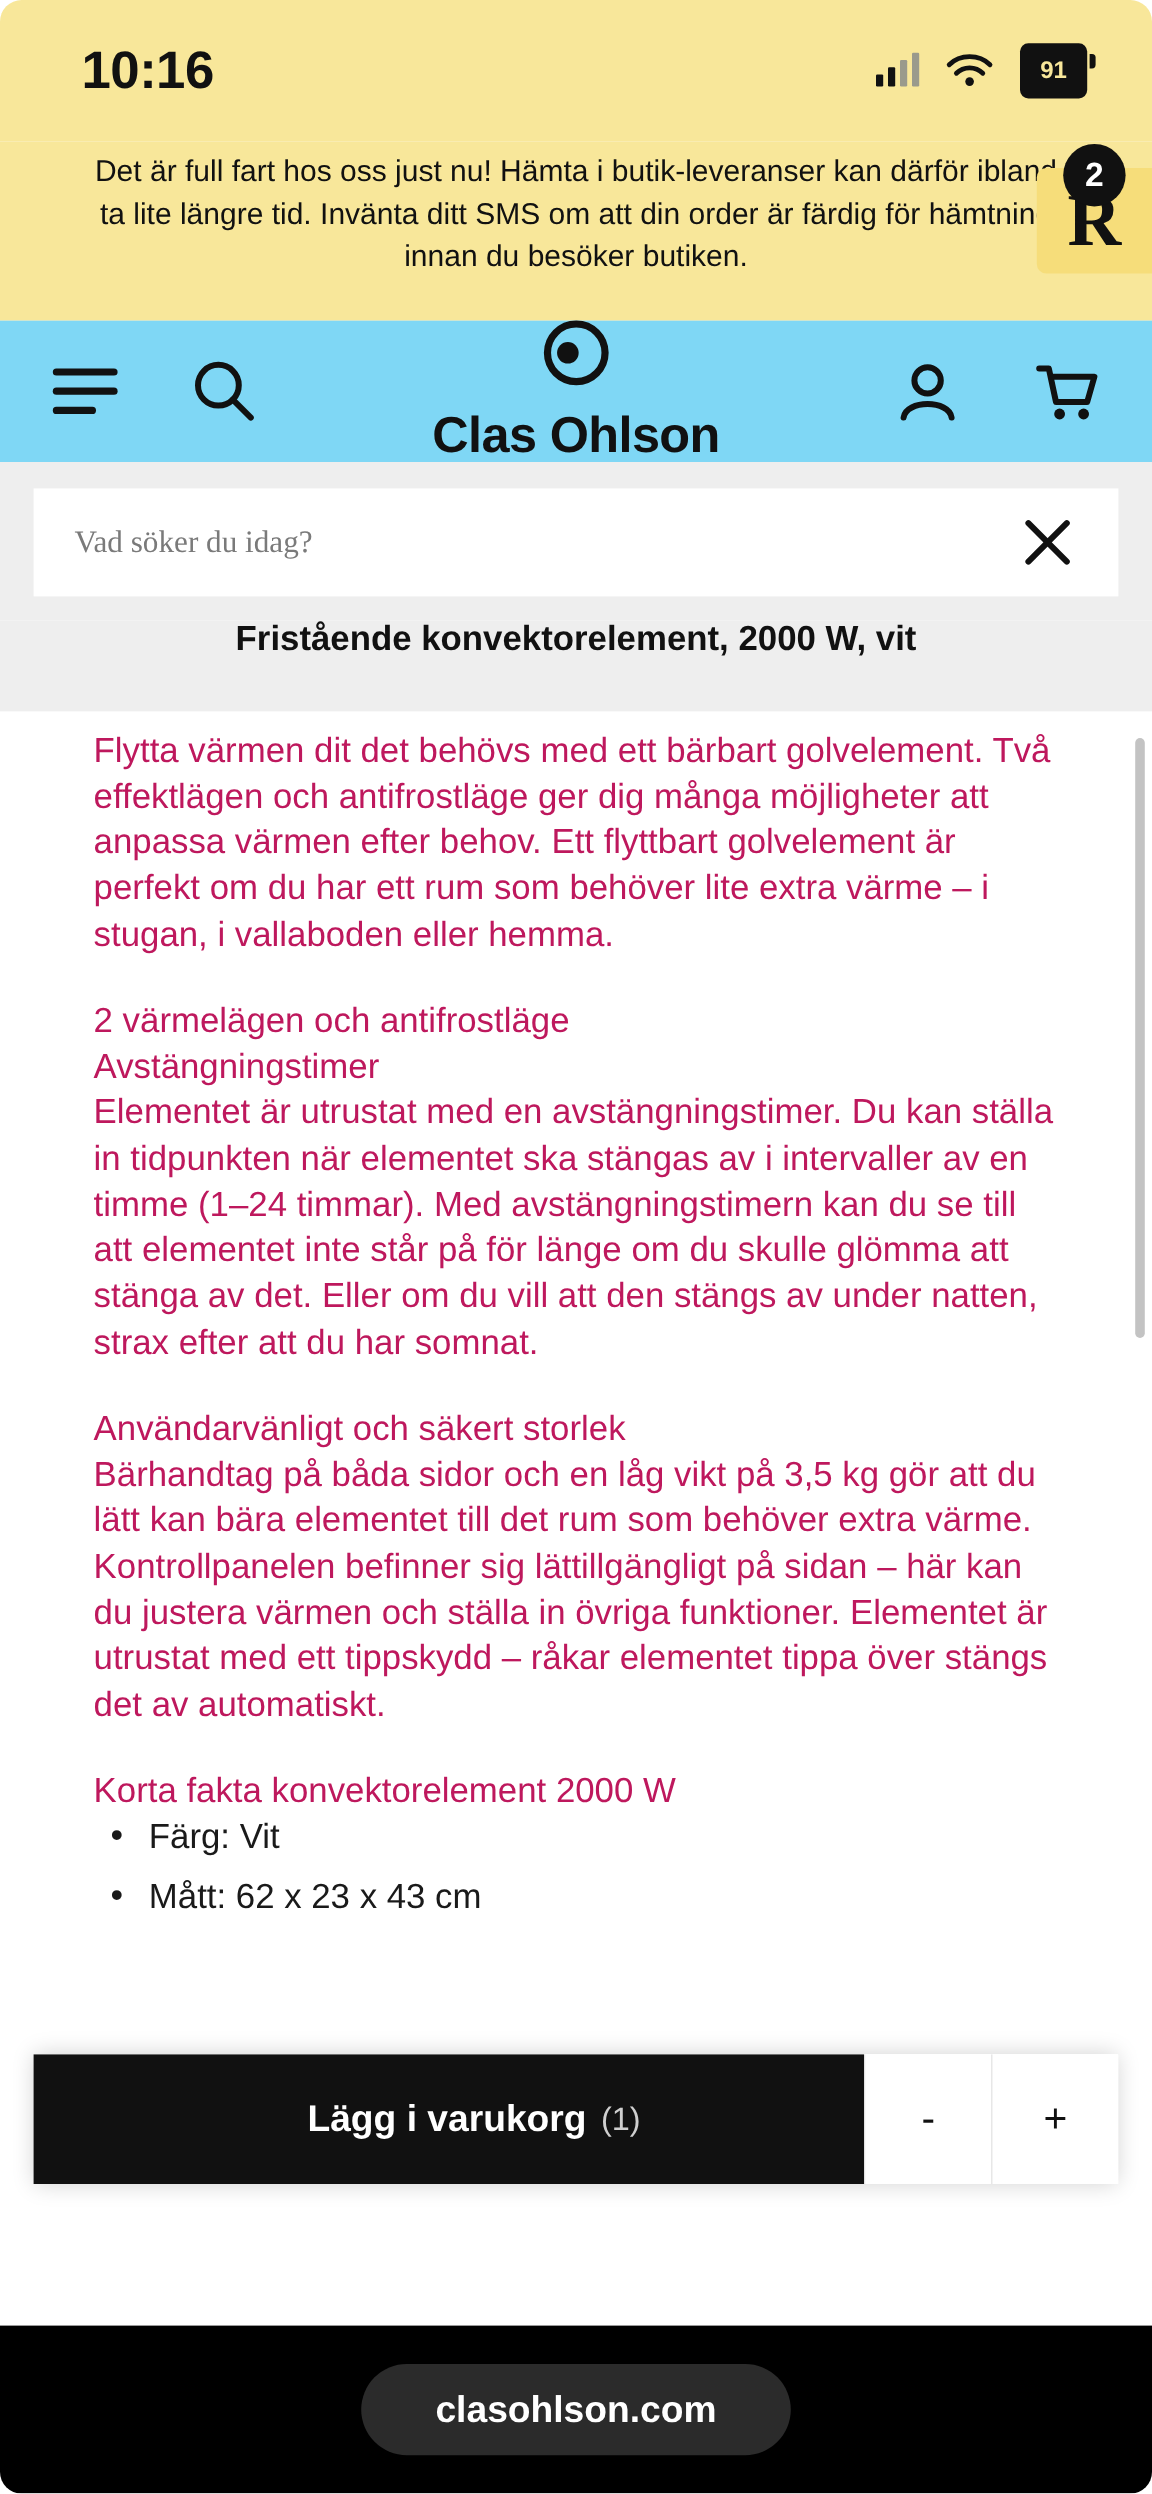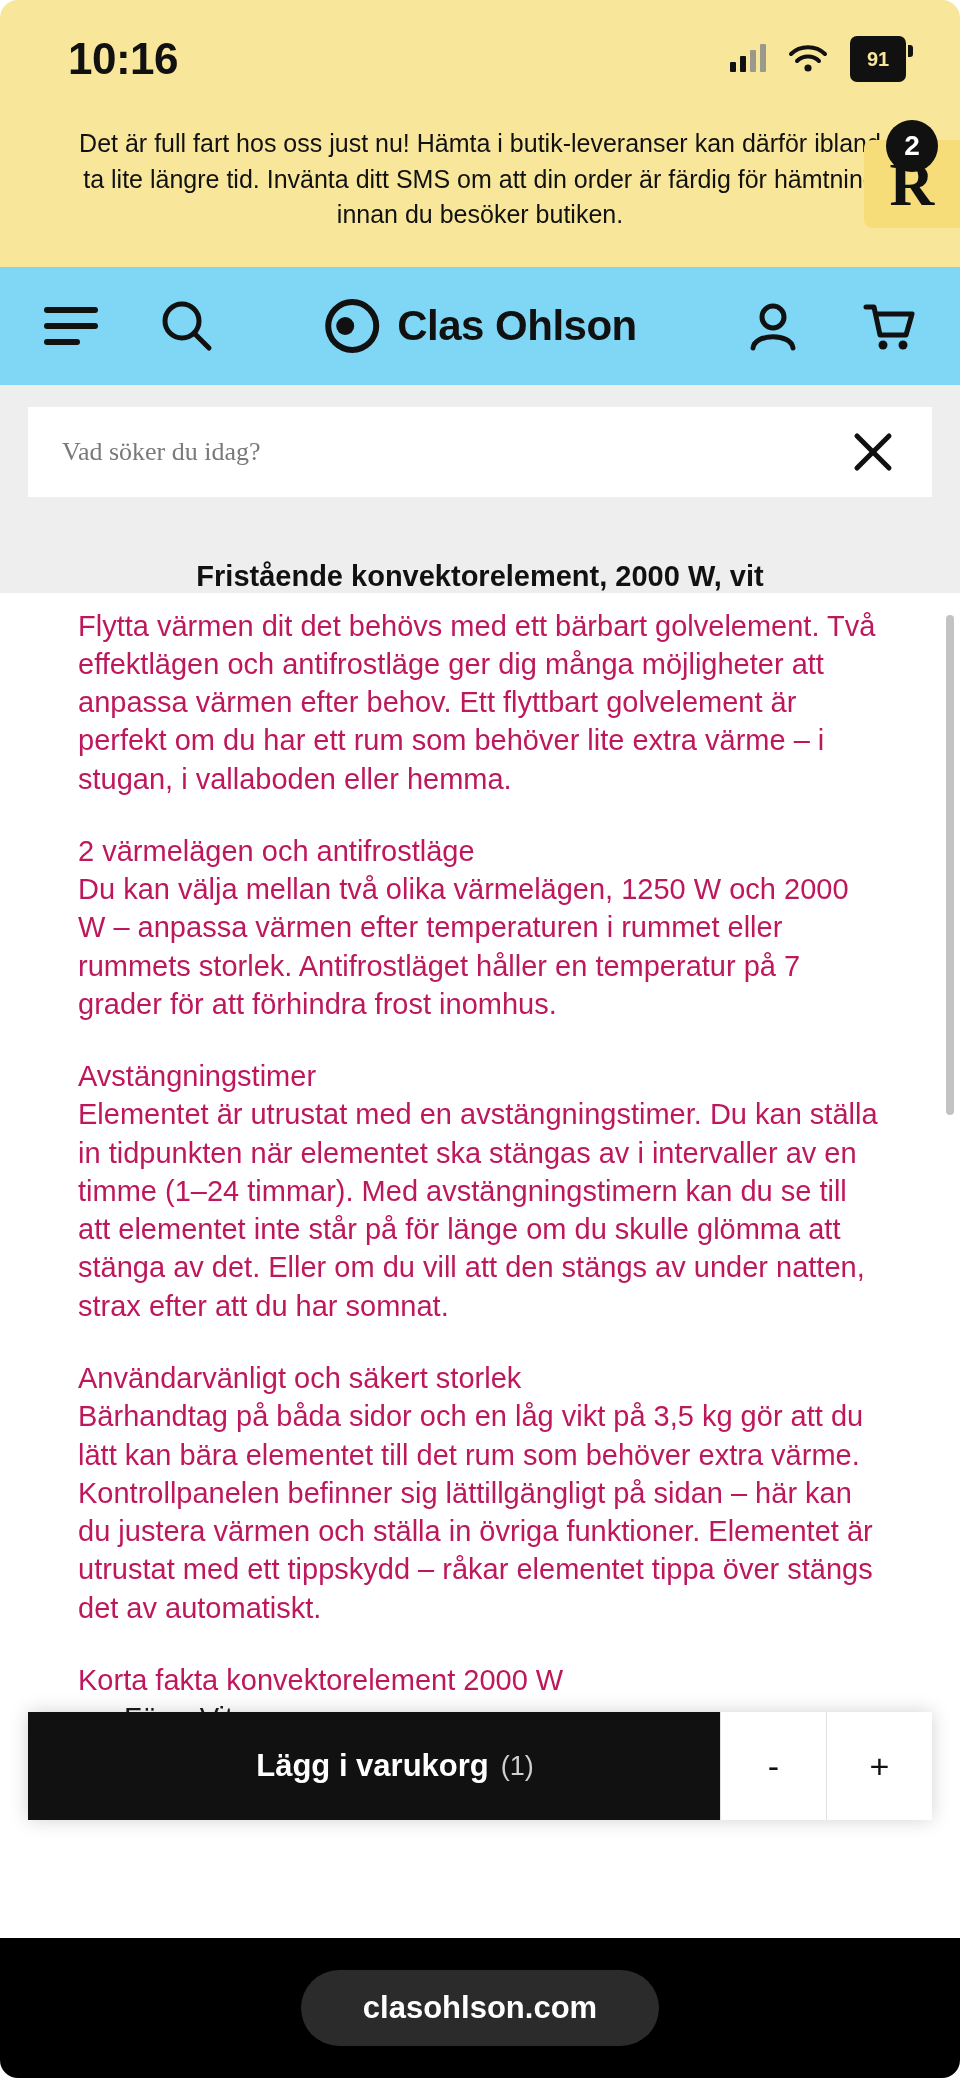--- a/index.html
+++ b/index.html
@@ -149,20 +149,21 @@
   .hamburger i:nth-child(1) { width: 54px; }
   .hamburger i:nth-child(2) { width: 54px; }
   .hamburger i:nth-child(3) { width: 36px; }
   .brand {
     position: absolute;
     left: 50%;
     transform: translateX(-50%);
     display: flex;
     align-items: center;
     gap: 16px;
+    flex-direction: column;
   }
   .brand-name {
     font-size: 42px;
     font-weight: bold;
     color: #111111;
     letter-spacing: -0.5px;
   }
 
   
   .searchzone {
@@ -186,21 +187,21 @@
     flex: 1;
     background: transparent;
   }
   .search-input::placeholder { color: #7a7a7a; }
 
   
   .titlebar {
     background: #eeeeee;
     height: 76px;
     display: flex;
-    align-items: flex-end;
+    align-items: flex-start;
     justify-content: center;
     padding: 0 20px;
   }
   .titlebar span {
     font-size: 29px;
     font-weight: bold;
     color: #111111;
   }
 
   
@@ -388,21 +389,20 @@
   <div class="titlebar">
     <span>Fristående konvektorelement, 2000 W, vit</span>
   </div>
 
   <div class="content">
     <div class="scrollbar"></div>
 
     <p>Flytta värmen dit det behövs med ett bärbart golvelement. Två effektlägen och antifrostläge ger dig många möjligheter att anpassa värmen efter behov. Ett flyttbart golvelement är perfekt om du har ett rum som behöver lite extra värme – i stugan, i vallaboden eller hemma.</p>
 
     <p class="tight">2 värmelägen och antifrostläge</p>
-    <p>Du kan välja mellan två olika värmelägen, 1250 W och 2000 W – anpassa värmen efter temperaturen i rummet eller rummets storlek. Antifrostläget håller en temperatur på 7 grader för att förhindra frost inomhus.</p>
 
     <p class="tight">Avstängningstimer</p>
     <p>Elementet är utrustat med en avstängningstimer. Du kan ställa in tidpunkten när elementet ska stängas av i intervaller av en timme (1–24 timmar). Med avstängningstimern kan du se till att elementet inte står på för länge om du skulle glömma att stänga av det. Eller om du vill att den stängs av under natten, strax efter att du har somnat.</p>
 
     <p class="tight">Användarvänligt och säkert storlek</p>
     <p>Bärhandtag på båda sidor och en låg vikt på 3,5 kg gör att du lätt kan bära elementet till det rum som behöver extra värme. Kontrollpanelen befinner sig lättillgängligt på sidan – här kan du justera värmen och ställa in övriga funktioner. Elementet är utrustat med ett tippskydd – råkar elementet tippa över stängs det av automatiskt.</p>
 
     <p class="tight">Korta fakta konvektorelement 2000 W</p>
     <ul>
       <li>Färg: Vit</li>

